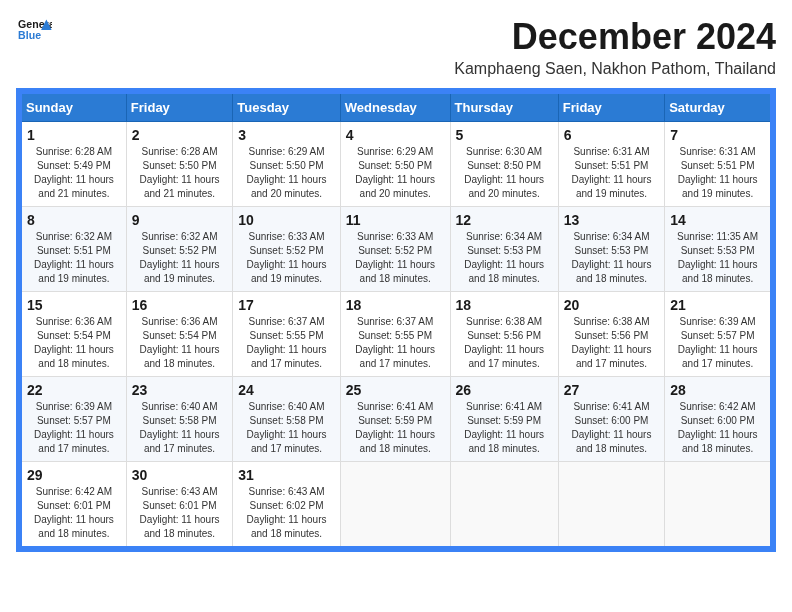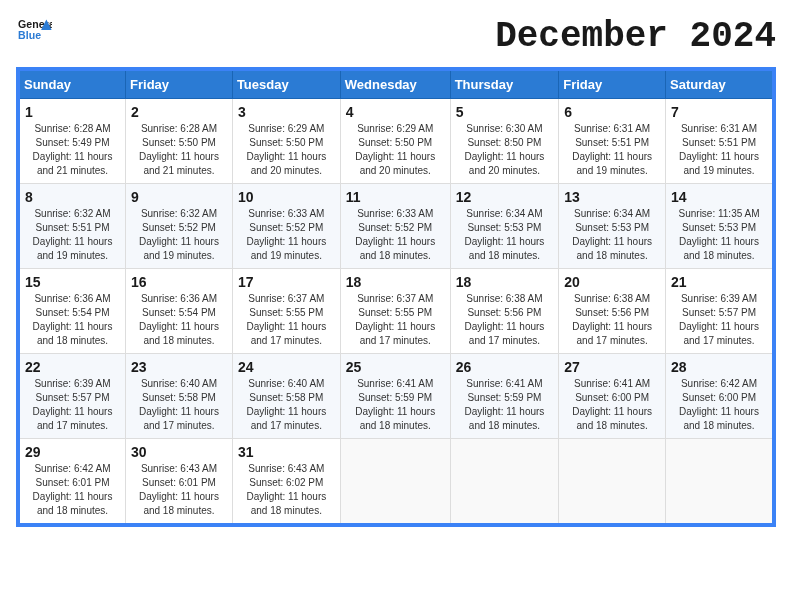--- a/index.html
+++ b/index.html
@@ -25,31 +25,30 @@
       width: 36px;
       height: 30px;
     }
     .title-area {
       text-align: right;
     }
     .month-title {
       font-size: 36px;
       font-weight: bold;
       color: #1a1a1a;
-      font-family: Liberation Mono, monospace;
     }
     .location {
       font-size: 16px;
       color: #333;
       margin-top: 2px;
     }
     .calendar {
       width: 100%;
       border-collapse: collapse;
-      border: 4px solid #3b82f6;
+      border: 6px solid #3b82f6;
       margin-top: 10px;
     }
     .calendar th {
       background: #2b7bd4;
       color: #fff;
       font-size: 13px;
       font-weight: bold;
       padding: 6px 4px;
       text-align: left;
       border: 1px solid #1a65b5;
@@ -93,20 +92,21 @@
 <div class="header">
   <div class="logo">
     <svg class="logo-icon" viewBox="0 0 40 34" xmlns="http://www.w3.org/2000/svg">
       <text x="2" y="14" font-size="12" font-weight="bold" fill="#1a1a1a">General</text>
       <text x="2" y="26" font-size="12" font-weight="bold" fill="#2b7bd4">Blue</text>
       <polygon points="34,4 40,16 28,16" fill="#2b7bd4"></polygon>
     </svg>
   </div>
   <div class="title-area">
     <div class="month-title">December 2024</div>
+    <div class="location">Kamphaeng Saen, Nakhon Pathom, Thailand</div>
   </div>
 </div>
 
 <table class="calendar">
   <thead>
     <tr id="header-row">
         <th>Sunday</th>
         <th>Friday</th>
         <th>Tuesday</th>
         <th>Wednesday</th>

